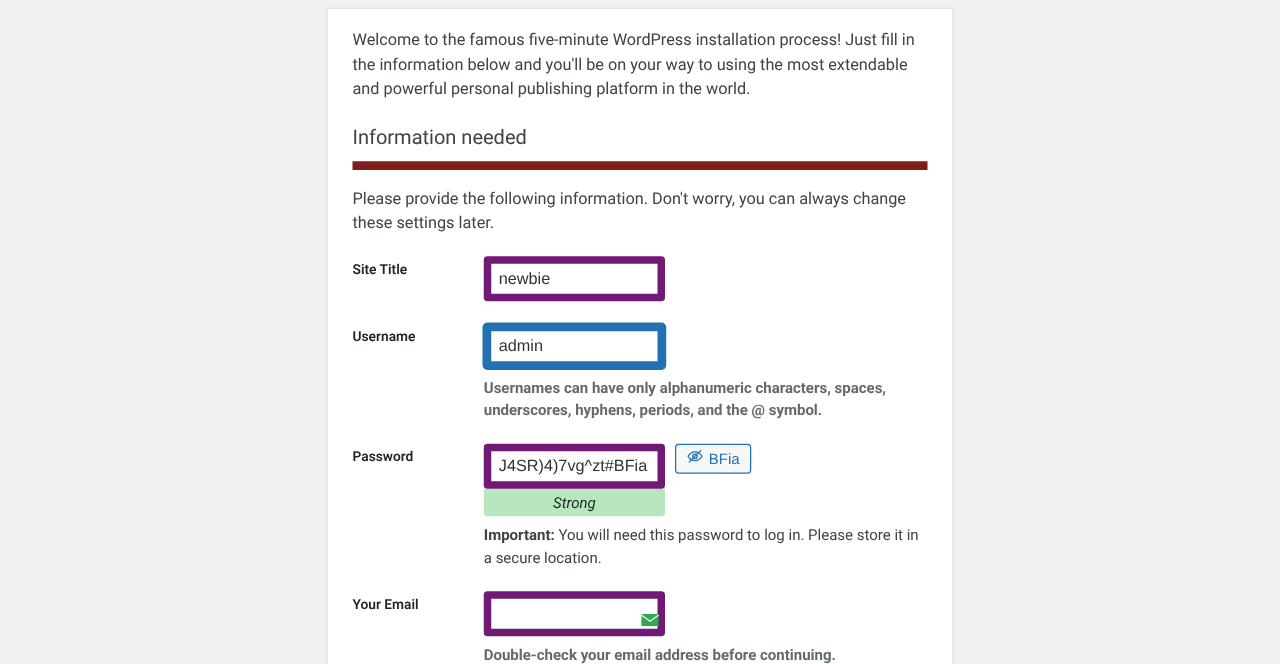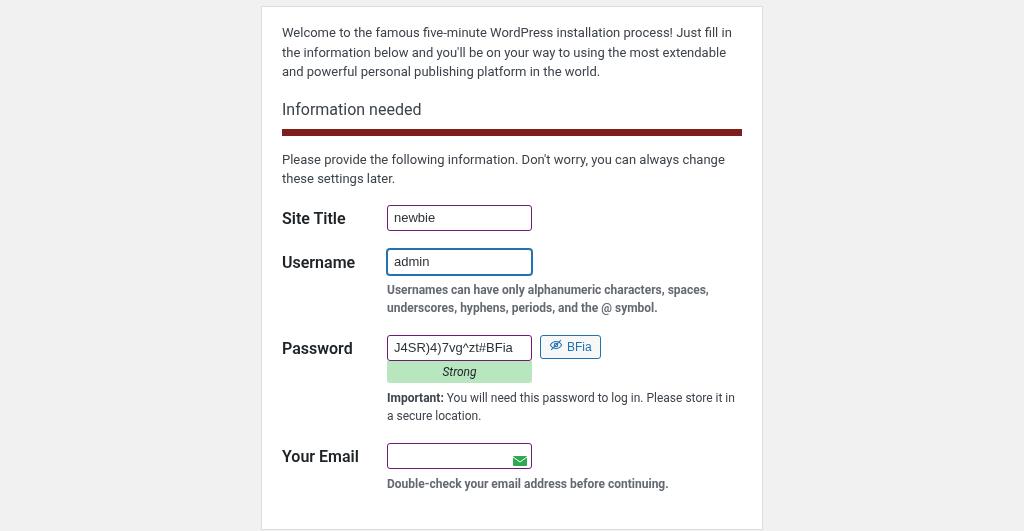--- a/index.html
+++ b/index.html
@@ -44,34 +44,34 @@
     .form-table {
       width: 100%;
       border-collapse: collapse;
       margin-top: 16px;
     }
     .form-table th {
       text-align: left;
       vertical-align: top;
       width: 105px;
       padding: 4px 8px 18px 0;
-      font-size: 16px;
+      font-size: 11px;
       font-weight: 600;
       color: #1d2327;
       line-height: 1.3;
     }
     .form-table td {
       vertical-align: top;
       padding: 0 0 18px 0;
     }
     input[type="text"], input[type="email"] {
       width: 145px;
       padding: 3px 6px;
       font-size: 13px;
-      border: 1px solid #701a75;
+      border: 6px solid #701a75;
       border-radius: 3px;
       background: #fff;
       color: #2c3338;
       line-height: 1.4;
     }
     #user_login {
       border-color: #2271b1;
       box-shadow: 0 0 0 1px #2271b1;
       outline: none;
     }

